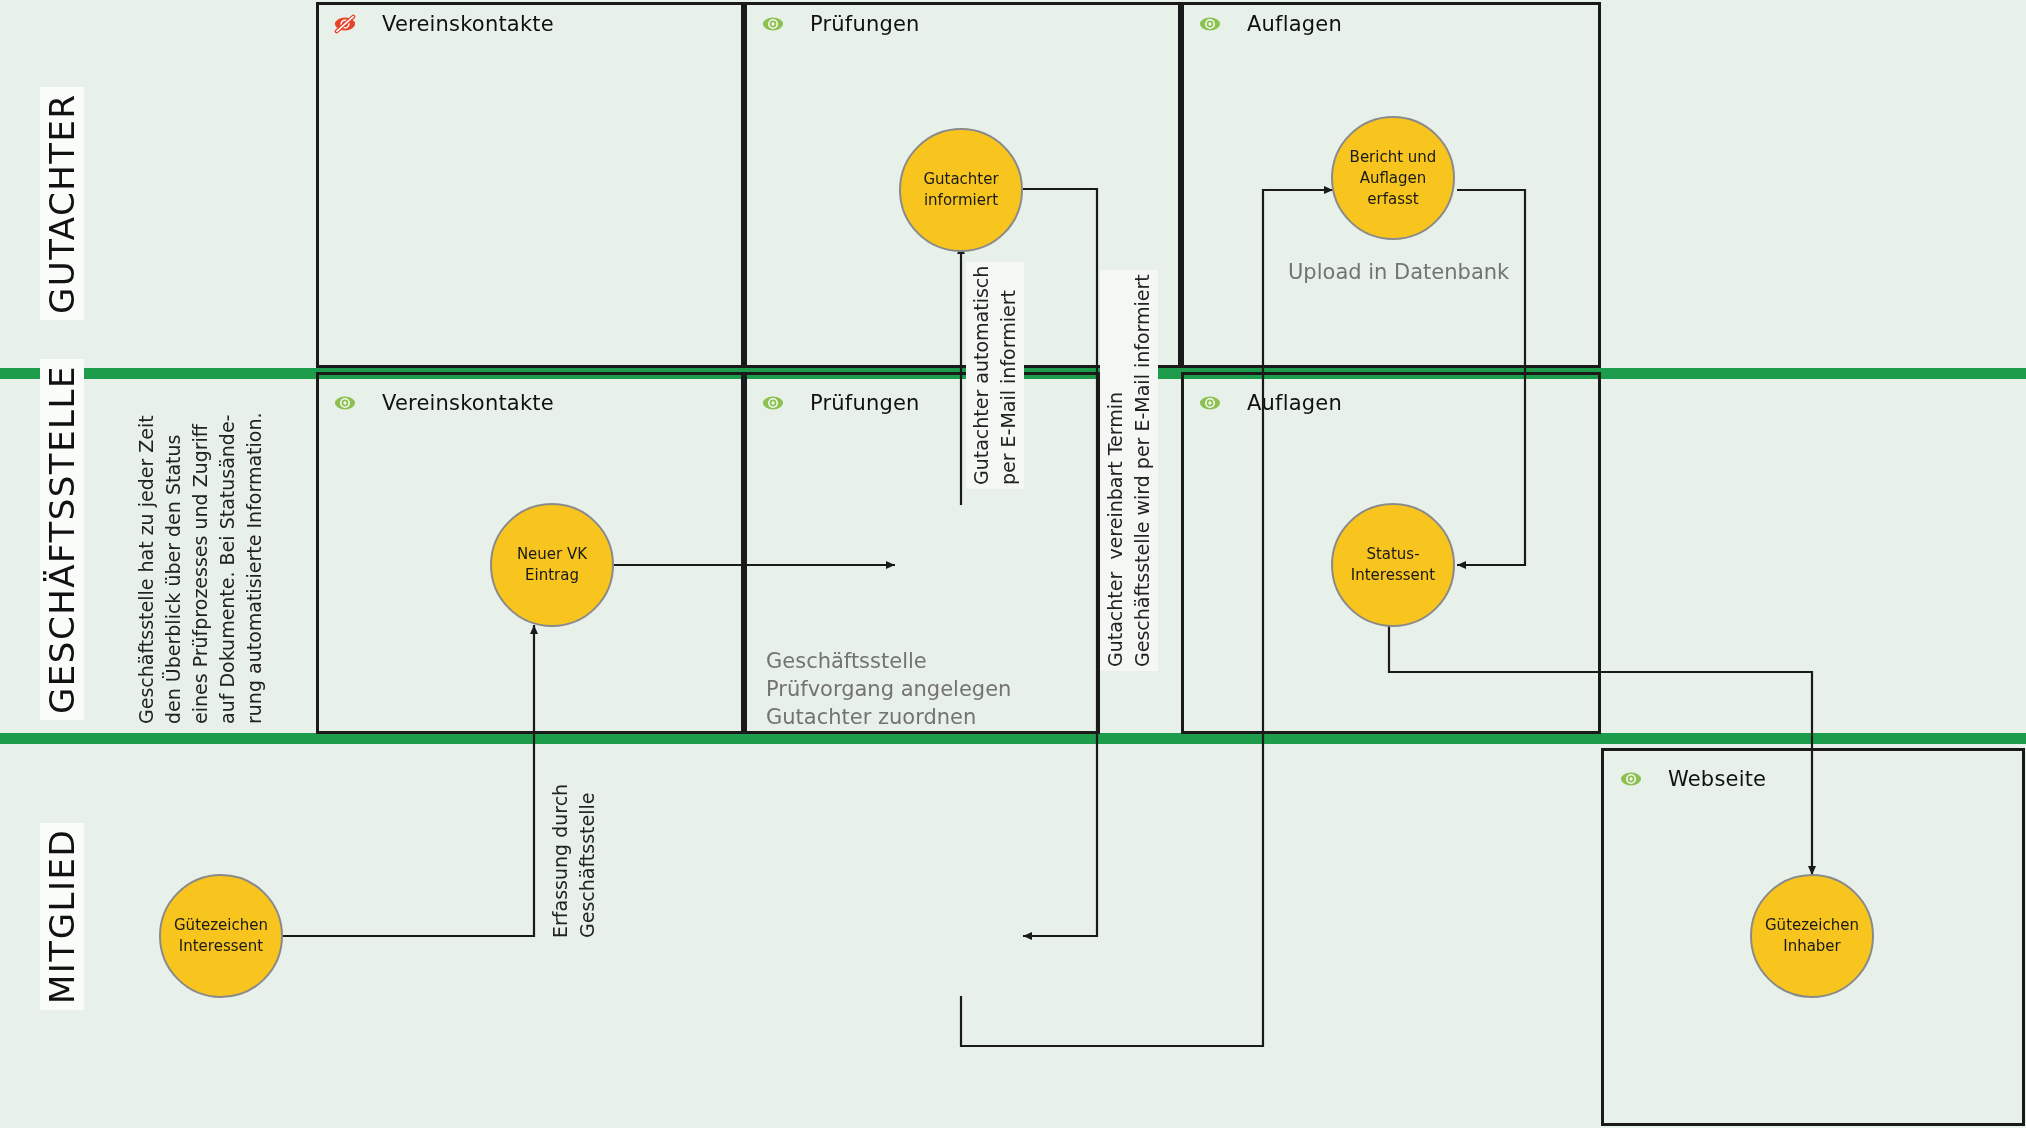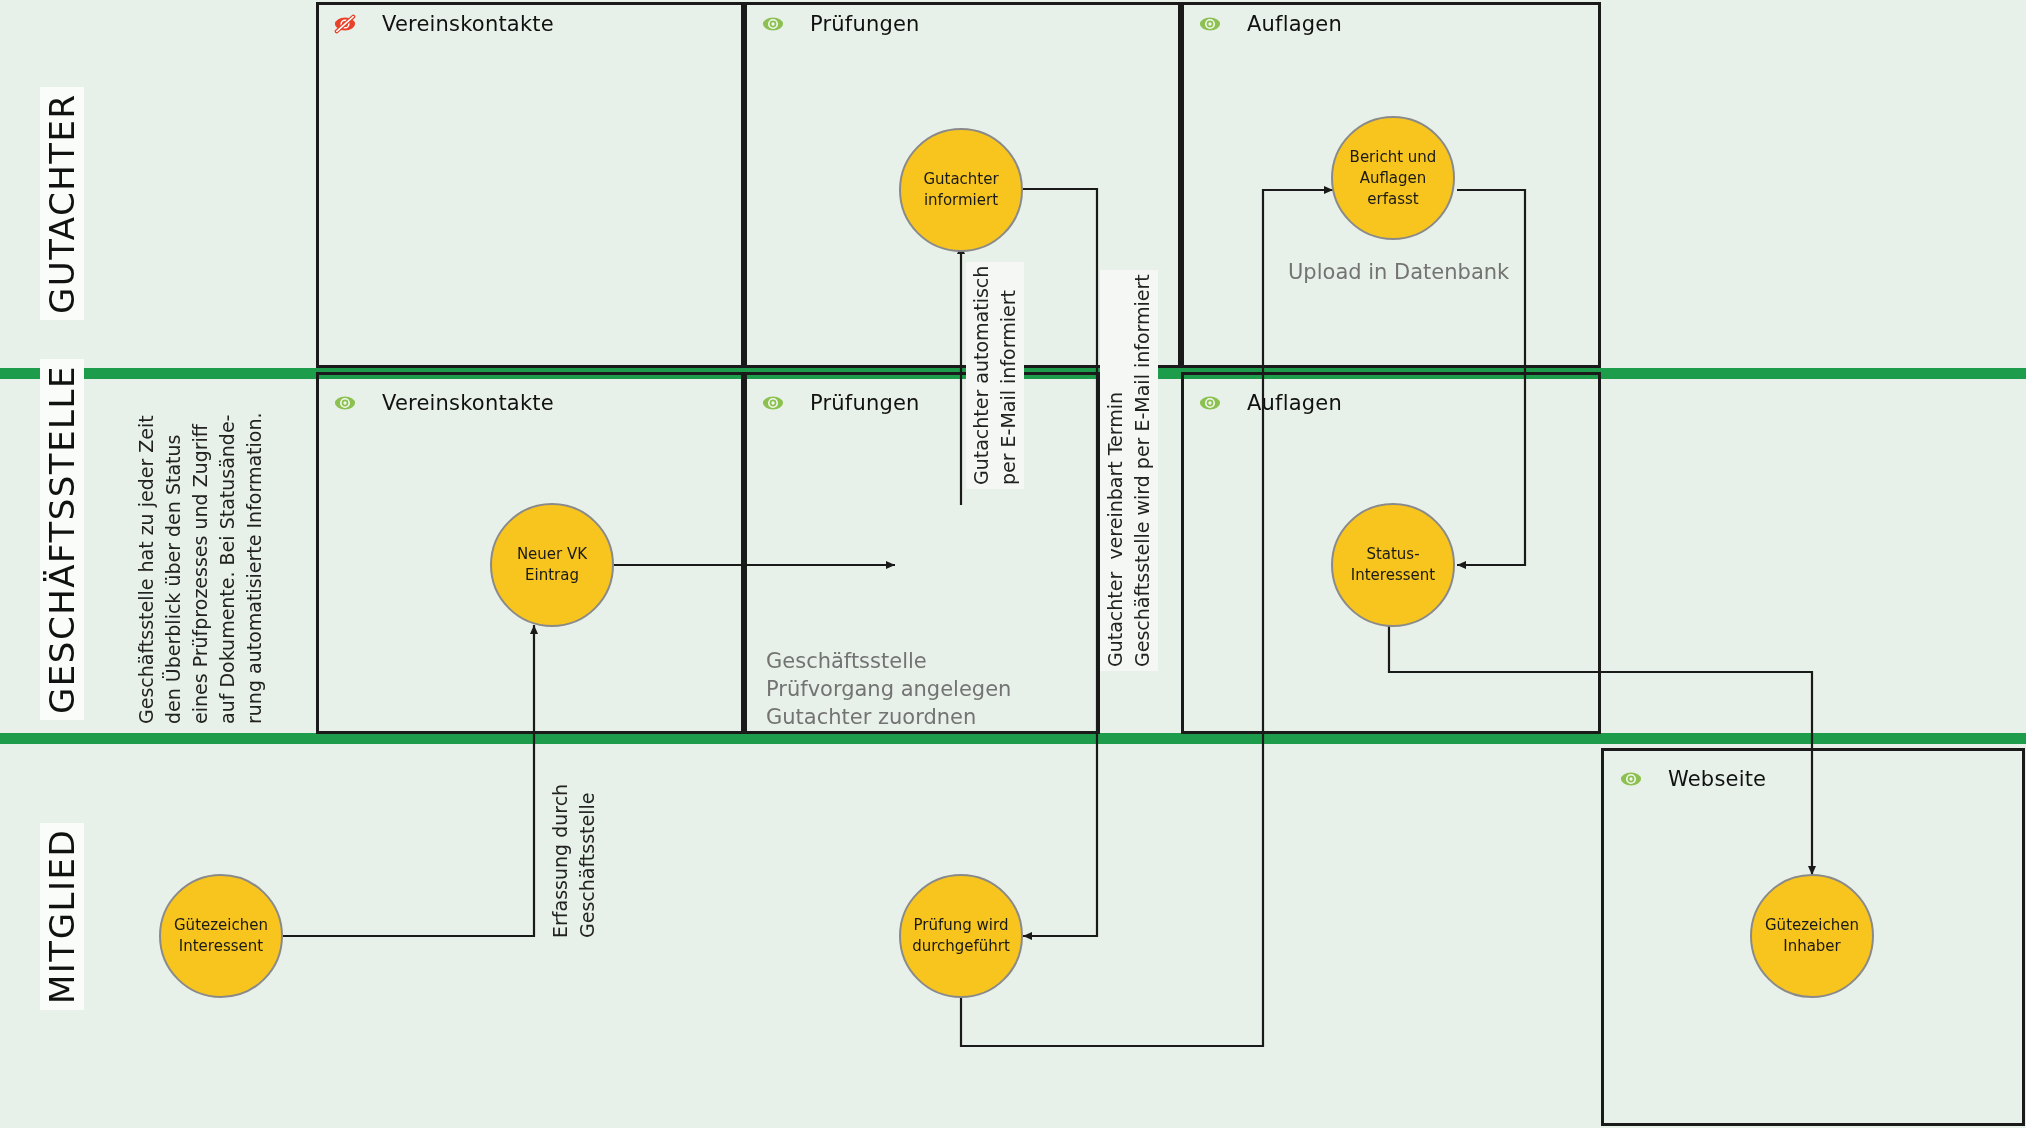--- a/index.html
+++ b/index.html
@@ -255,23 +255,19 @@
   <div class="node" style="left:1331px;top:503px;width:124px;height:124px;">
     <span>Status-
 Interessent</span>
   </div>
 
   <div class="node" style="left:159px;top:874px;width:124px;height:124px;">
     <span>Gütezeichen
 Interessent</span>
   </div>
 
-  <div class="node" style="left:899px;top:874px;width:124px;height:124px;">
-    <span>Prüfung wird
-durchgeführt</span>
-  </div>
 
   <div class="node" style="left:1750px;top:874px;width:124px;height:124px;">
     <span>Gütezeichen
 Inhaber</span>
   </div>
 
 </div>
 
 </body></html>

